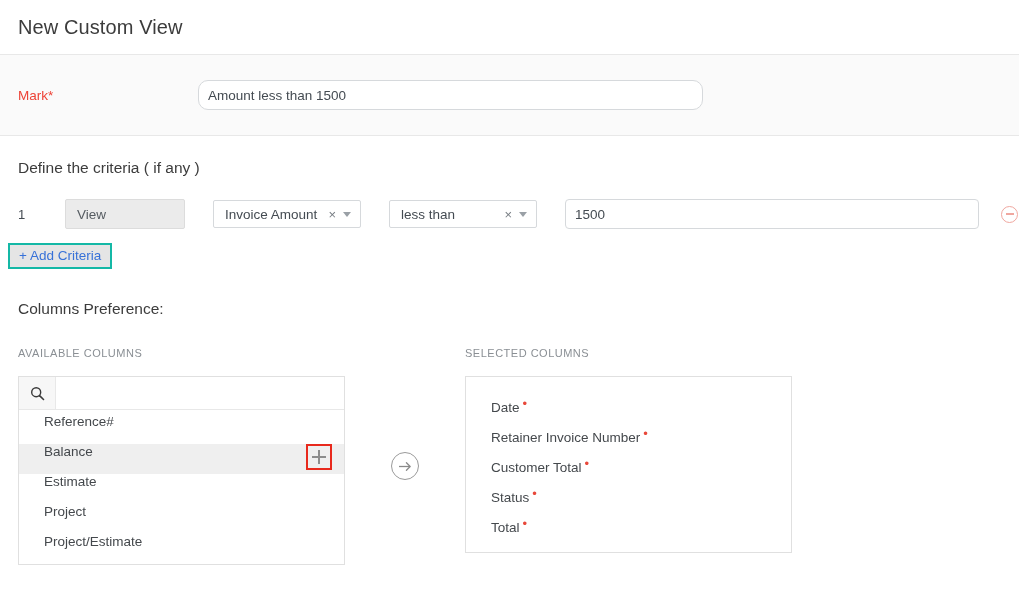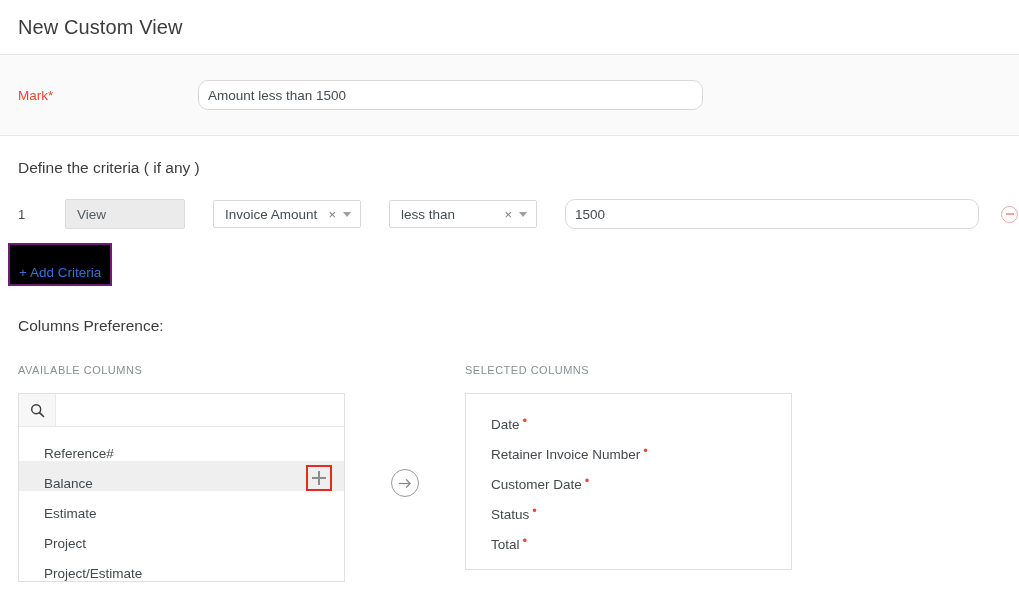--- a/index.html
+++ b/index.html
@@ -165,21 +165,21 @@
     width: 0; height: 0;
     border-left: 4.5px solid transparent;
     border-right: 4.5px solid transparent;
     border-top: 5px solid #9aa0a6;
   }
   .value-input {
     width: 414px;
     height: 30px;
     box-sizing: border-box;
     border: 1px solid #d6d9dc;
-    border-radius: 10px;
+    border-radius: 4px;
     background: #ffffff;
     font-family: "Liberation Sans", sans-serif;
     font-size: 13.5px;
     color: #444b52;
     padding: 0 9px;
     margin-left: 28px;
     outline: none;
   }
   .remove-btn {
     margin-left: 22px;
@@ -200,26 +200,26 @@
     height: 1.4px;
     background: #f0a79f;
   }
 
   .add-criteria-wrap {
     margin-top: 14px;
     padding-left: 8px;
   }
   .add-criteria {
     display: inline-block;
-    border: 2px solid #701a75;
-    padding: 20px 9px 4px 9px;
+    border: 2px solid #14b8a6;
+    padding: 3px 9px 4px 9px;
     color: #3771d8;
     font-size: 13.5px;
     cursor: pointer;
-    background: #000000;
+    background: #e5e5e5;
   }
 
   
   .cols-heading { margin-top: 31px; }
 
   .cols-area {
     margin-top: 29px;
     padding-left: 18px;
     display: flex;
     align-items: flex-start;
@@ -261,21 +261,21 @@
     font-family: "Liberation Sans", sans-serif;
     font-size: 13px;
     color: #444b52;
     padding: 0 8px;
     background: #ffffff;
   }
   .avail-list { padding: 4px 0 0 0; }
   .avail-item {
     height: 30px;
     display: flex;
-    align-items: flex-end;
+    align-items: flex-start;
     padding-left: 25px;
     padding-right: 12px;
     font-size: 13.5px;
     color: #44484c;
     cursor: pointer;
     position: relative;
   }
   .avail-item.highlight { background: #efefef; gap: 30px; }
   .plus-annot {
     margin-left: auto;
@@ -445,21 +445,21 @@
     <div class="selected-panel">
       <div class="sel-item">
         <span>Date</span>
         <span class="sel-star">•</span>
       </div>
       <div class="sel-item">
         <span>Retainer Invoice Number</span>
         <span class="sel-star">•</span>
       </div>
       <div class="sel-item">
-        <span>Customer Date</span>
+        <span>Customer Total</span>
         <span class="sel-star">•</span>
       </div>
       <div class="sel-item">
         <span>Status</span>
         <span class="sel-star">•</span>
       </div>
       <div class="sel-item">
         <span>Total</span>
         <span class="sel-star">•</span>
       </div>

